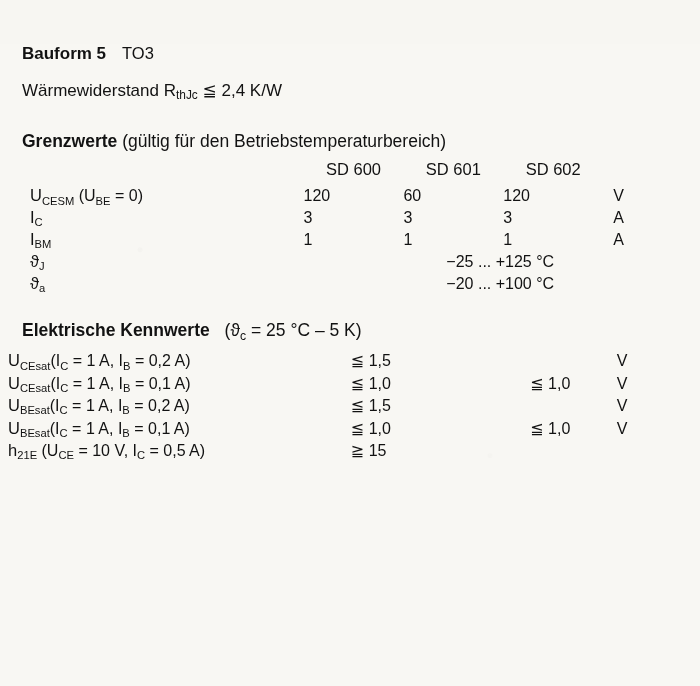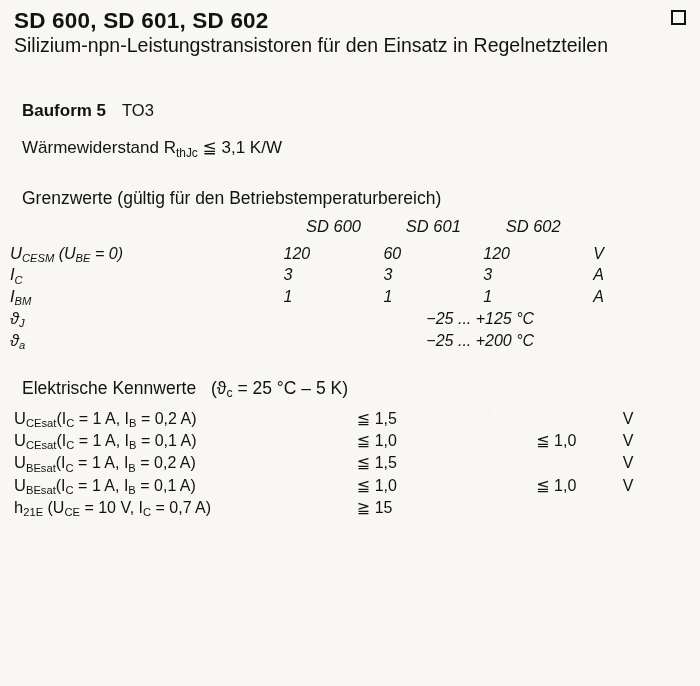--- a/index.html
+++ b/index.html
@@ -67,51 +67,50 @@
 
   .thermal {
     margin-top: 16px;
     font-size: 17px;
   }
 
   .sect-head {
     margin-top: 30px;
     font-size: 17.5px;
   }
-  .sect-head .bold { font-weight: normal; }
+  .sect-head .bold { font-weight: bold; }
 
   
   table {
     border-collapse: collapse;
     font-size: 16px;
   }
   td { padding: 0; vertical-align: baseline; }
 
   .limits {
     margin-top: 7px;
-    margin-left: 10px;
+    margin-left: 30px;
     width: 660px;
-    font-style: italic;
   }
   .limits td { line-height: 1.30; }
   .col-sym { width: 252px; white-space: nowrap; }
   .col-v { width: 92px; text-align: left; white-space: nowrap; }
   .col-u { width: 70px; text-align: left; padding-left: 10px; white-space: nowrap; }
   .colhead td { padding-bottom: 5px; font-size: 16.5px; }
   .colhead .col-v { text-align: center; }
 
   .range-row td.range {
     text-align: center;
     padding-right: 6px;
     white-space: nowrap;
   }
 
   .elec {
     margin-top: 8px;
-    margin-left: 14px;
+    margin-left: 8px;
     width: 660px;
   }
   .elec td { line-height: 1.34; }
   .e-sym { width: 268px; white-space: nowrap; }
   .e-c1 { width: 104px; text-align: left; white-space: nowrap; }
   .e-c2 { width: 104px; text-align: center; white-space: nowrap; }
   .e-u  { width: 40px; text-align: left; white-space: nowrap; }
 
   sub {
     font-size: 0.70em;
@@ -119,32 +118,27 @@
     position: relative;
     top: 0.28em;
   }
   .sym-main { font-size: 16.5px; }
 </style>
 </head>
 <body>
 
 <div class="page">
 
-  <div class="title-row">
-    <div class="doc-title">SD 600, SD 601, SD 602</div>
-    <div class="doc-subtitle">Silizium-npn-Leistungstransistoren für den Einsatz in Regelnetzteilen</div>
-    <div class="corner-square"></div>
-  </div>
 
   <div class="bauform block">
     <span class="bold">Bauform 5</span><span class="pkg">TO3</span>
   </div>
 
   <div class="thermal block">
-    <span>Wärmewiderstand R</span><sub>thJc</sub><span> ≦ 3,1 K/W</span>
+    <span>Wärmewiderstand R</span><sub>thJc</sub><span> ≦ 2,4 K/W</span>
   </div>
 
   <div class="sect-head block">
     <span class="bold">Grenzwerte</span>
     <span>(gültig für den Betriebstemperaturbereich)</span>
   </div>
 
   <table class="limits">
     <tbody>
         <tr class="colhead">
@@ -183,21 +177,21 @@
 
     <tr class="range-row">
       <td class="col-sym"><span class="sym-main">ϑ</span><sub>J</sub></td>
       <td class="col-v"></td>
       <td class="range" colspan="2">−25 ... +125 °C</td>
       <td class="col-u"></td>
     </tr>
     <tr class="range-row">
       <td class="col-sym"><span class="sym-main">ϑ</span><sub>a</sub></td>
       <td class="col-v"></td>
-      <td class="range" colspan="2">−25 ... +200 °C</td>
+      <td class="range" colspan="2">−20 ... +100 °C</td>
       <td class="col-u"></td>
     </tr>
   </tbody>
     </table>
 
   <div class="sect-head block" style="margin-top:26px">
     <span class="bold">Elektrische Kennwerte</span>
     <span style="margin-left:10px"><span>(ϑ</span><sub>c</sub><span> = 25 °C – 5 K)</span></span>
   </div>
 
@@ -221,21 +215,21 @@
       <td class="e-c2"></td>
       <td class="e-u">V</td>
     </tr>
     <tr>
       <td class="e-sym"><span class="sym-main">U</span><sub>BEsat</sub><span>(I</span><sub>C</sub><span> = 1 A, I</span><sub>B</sub><span> = 0,1 A)</span></td>
       <td class="e-c1">≦ 1,0</td>
       <td class="e-c2">≦ 1,0</td>
       <td class="e-u">V</td>
     </tr>
     <tr>
-      <td class="e-sym"><span class="sym-main">h</span><sub>21E</sub><span>  (U</span><sub>CE</sub><span> = 10 V, I</span><sub>C</sub><span> = 0,7 A)</span></td>
+      <td class="e-sym"><span class="sym-main">h</span><sub>21E</sub><span>  (U</span><sub>CE</sub><span> = 10 V, I</span><sub>C</sub><span> = 0,5 A)</span></td>
       <td class="e-c1">≧ 15</td>
       <td class="e-c2"></td>
       <td class="e-u"></td>
     </tr>
   </tbody>
     </table>
 
 </div>
 
 </body></html>

